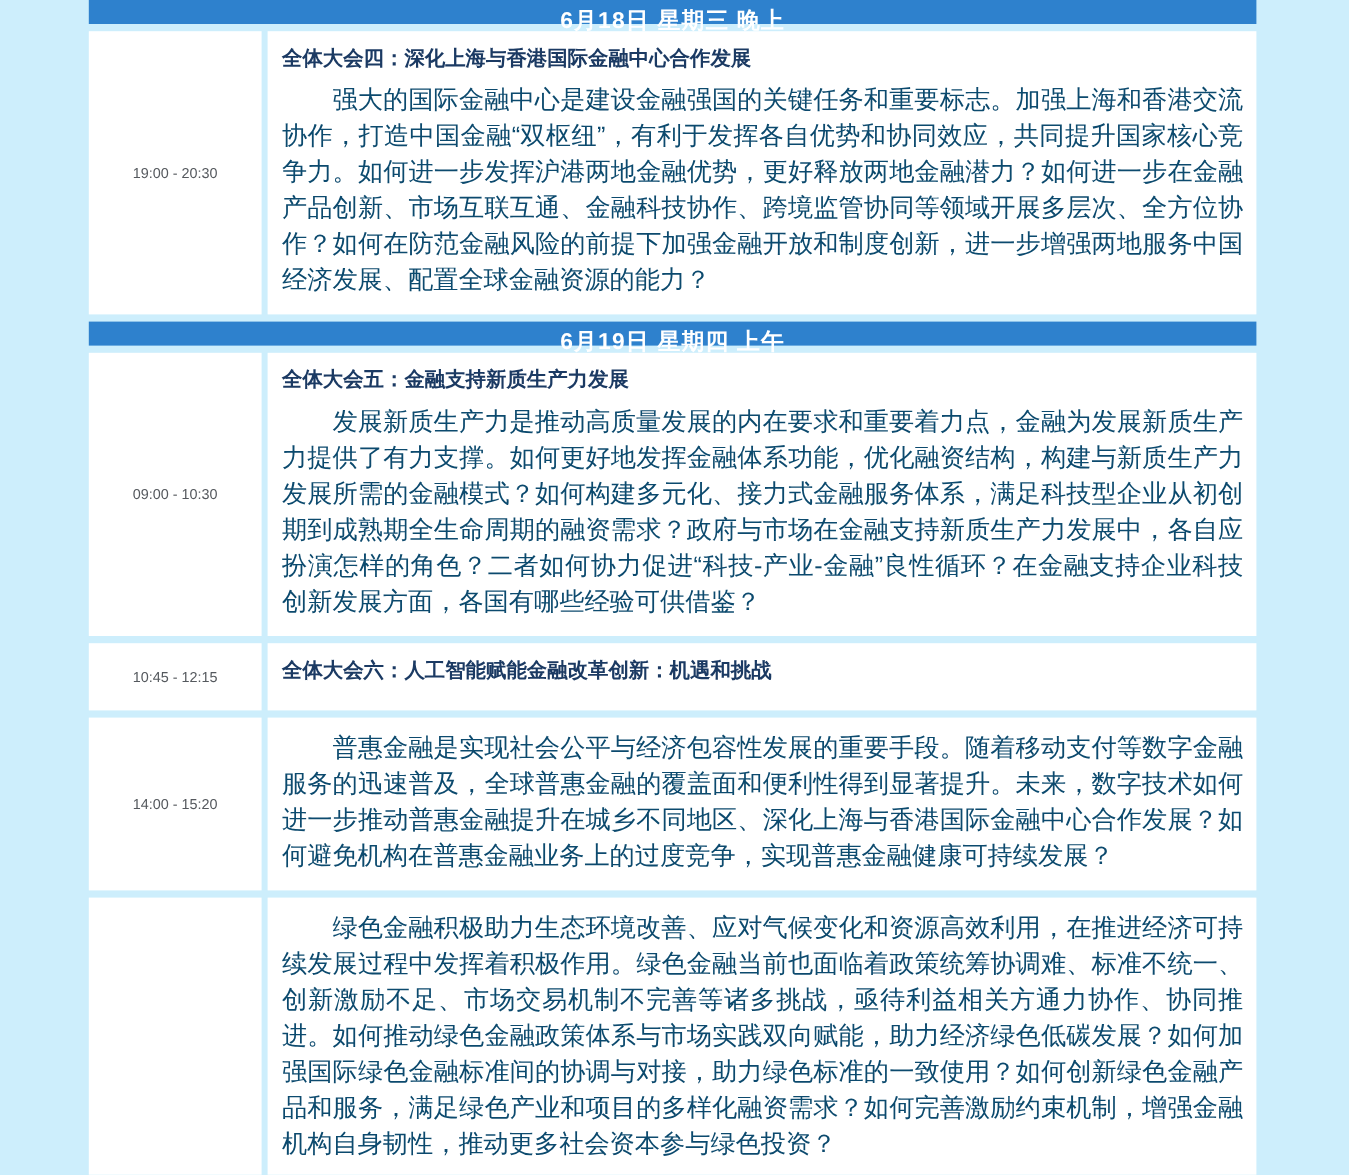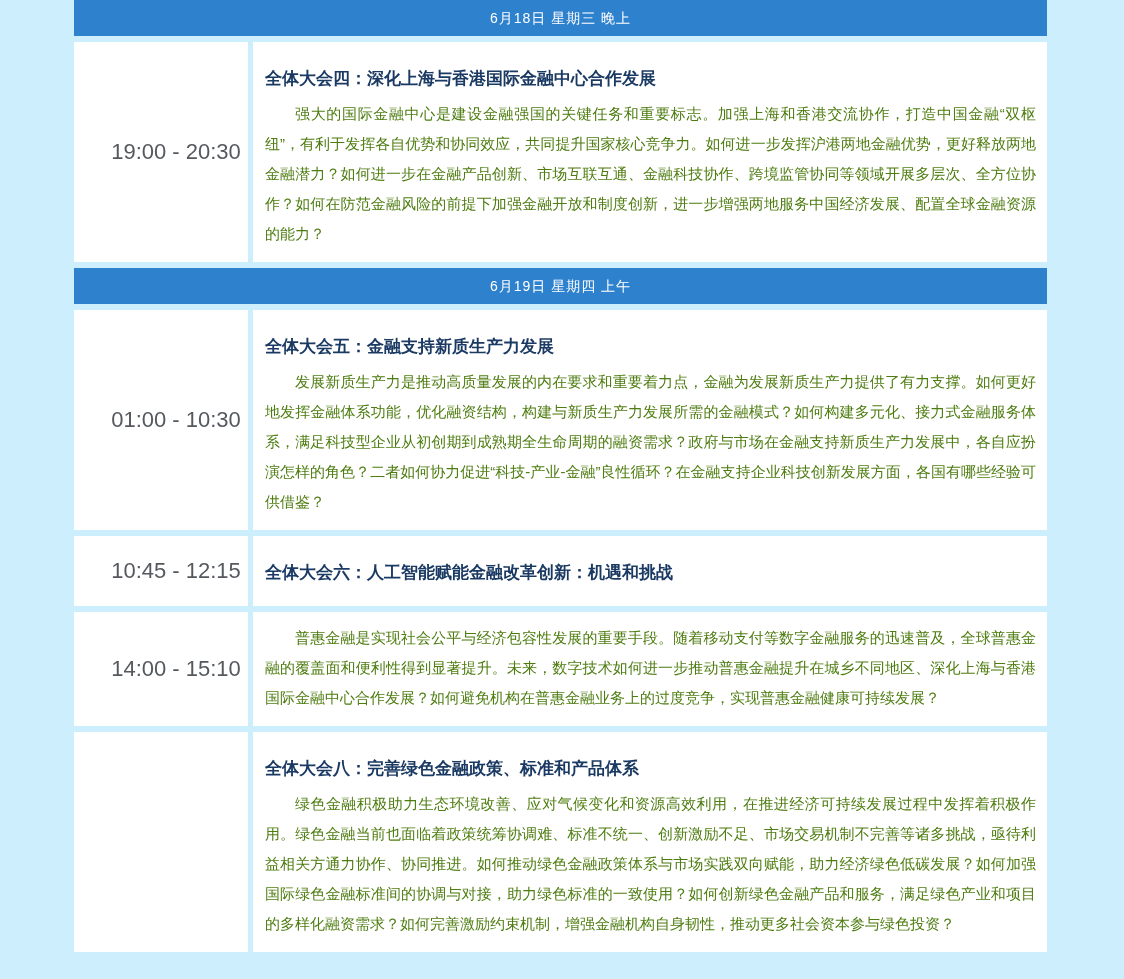--- a/index.html
+++ b/index.html
@@ -8,37 +8,37 @@
     background:#cdeefc;
     font-family:"Liberation Sans","DejaVu Sans",sans-serif;
     position:relative;overflow:hidden;
   }
   .agenda{
     position:absolute;left:74px;top:0;width:973px;
     display:flex;flex-direction:column;gap:6px;
   }
   .day-header{
     background:#2e81cd;color:#ffffff;
-    height:36px;line-height:36px;
-    text-align:center;font-size:14px;font-weight:normal;
+    height:20px;line-height:36px;
+    text-align:center;font-size:19px;font-weight:bold;
     letter-spacing:1px;
   }
   .session-row{display:flex;gap:5px;}
   .time-cell{
     width:144px;flex:0 0 144px;background:#ffffff;
     display:flex;align-items:center;justify-content:center;
-    color:#55595e;font-size:22px;padding-left:30px;
+    color:#55595e;font-size:12px;
   }
   .content-cell{flex:1;background:#ffffff;padding:11px 11px 13px 12px;}
   .session-title{
     color:#1b3a63;font-size:17px;font-weight:bold;
-    line-height:24px;margin:14px 0 8px 0;
+    line-height:24px;margin:0 0 8px 0;
   }
   .session-desc{
-    color:#4d7c0f;font-size:15px;line-height:30px;
+    color:#0c4a6e;font-size:21px;line-height:30px;
     text-align:justify;text-indent:2em;
   }
 </style>
 </head>
 <body>
 
 <div class="agenda">
 
   <div class="day-header">
     <span>6月18日 星期三 晚上</span>
@@ -53,50 +53,49 @@
       <div class="session-desc">强大的国际金融中心是建设金融强国的关键任务和重要标志。加强上海和香港交流协作，打造中国金融“双枢纽”，有利于发挥各自优势和协同效应，共同提升国家核心竞争力。如何进一步发挥沪港两地金融优势，更好释放两地金融潜力？如何进一步在金融产品创新、市场互联互通、金融科技协作、跨境监管协同等领域开展多层次、全方位协作？如何在防范金融风险的前提下加强金融开放和制度创新，进一步增强两地服务中国经济发展、配置全球金融资源的能力？</div>
     </div>
   </div>
 
   <div class="day-header">
     <span>6月19日 星期四 上午</span>
   </div>
 
   <div class="session-row">
     <div class="time-cell">
-      <span>01:00 - 10:30</span>
+      <span>09:00 - 10:30</span>
     </div>
     <div class="content-cell">
       <div class="session-title">全体大会五：金融支持新质生产力发展</div>
       <div class="session-desc">发展新质生产力是推动高质量发展的内在要求和重要着力点，金融为发展新质生产力提供了有力支撑。如何更好地发挥金融体系功能，优化融资结构，构建与新质生产力发展所需的金融模式？如何构建多元化、接力式金融服务体系，满足科技型企业从初创期到成熟期全生命周期的融资需求？政府与市场在金融支持新质生产力发展中，各自应扮演怎样的角色？二者如何协力促进“科技-产业-金融”良性循环？在金融支持企业科技创新发展方面，各国有哪些经验可供借鉴？</div>
     </div>
   </div>
 
   <div class="session-row">
     <div class="time-cell">
       <span>10:45 - 12:15</span>
     </div>
     <div class="content-cell">
       <div class="session-title">全体大会六：人工智能赋能金融改革创新：机遇和挑战</div>
     </div>
   </div>
 
 
   <div class="session-row">
     <div class="time-cell">
-      <span>14:00 - 15:10</span>
+      <span>14:00 - 15:20</span>
     </div>
     <div class="content-cell">
       <div class="session-desc">普惠金融是实现社会公平与经济包容性发展的重要手段。随着移动支付等数字金融服务的迅速普及，全球普惠金融的覆盖面和便利性得到显著提升。未来，数字技术如何进一步推动普惠金融提升在城乡不同地区、深化上海与香港国际金融中心合作发展？如何避免机构在普惠金融业务上的过度竞争，实现普惠金融健康可持续发展？</div>
     </div>
   </div>
 
   <div class="session-row">
     <div class="time-cell">
       
     </div>
     <div class="content-cell">
-      <div class="session-title">全体大会八：完善绿色金融政策、标准和产品体系</div>
       <div class="session-desc">绿色金融积极助力生态环境改善、应对气候变化和资源高效利用，在推进经济可持续发展过程中发挥着积极作用。绿色金融当前也面临着政策统筹协调难、标准不统一、创新激励不足、市场交易机制不完善等诸多挑战，亟待利益相关方通力协作、协同推进。如何推动绿色金融政策体系与市场实践双向赋能，助力经济绿色低碳发展？如何加强国际绿色金融标准间的协调与对接，助力绿色标准的一致使用？如何创新绿色金融产品和服务，满足绿色产业和项目的多样化融资需求？如何完善激励约束机制，增强金融机构自身韧性，推动更多社会资本参与绿色投资？</div>
     </div>
   </div>
 
 </div>
 
 </body></html>

